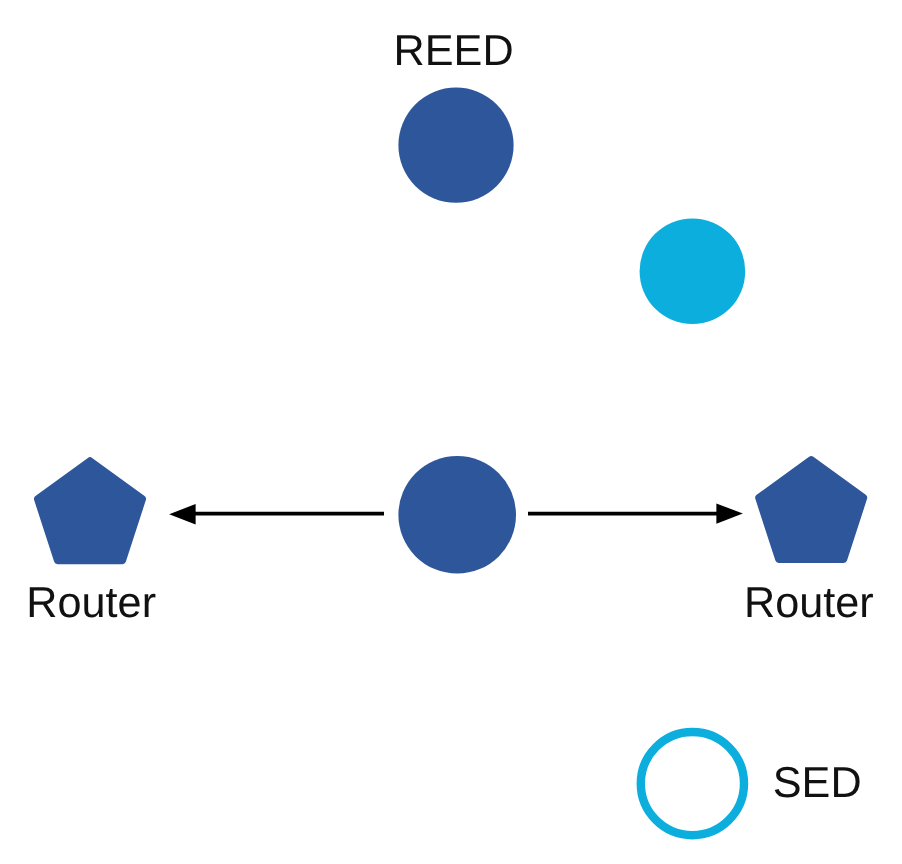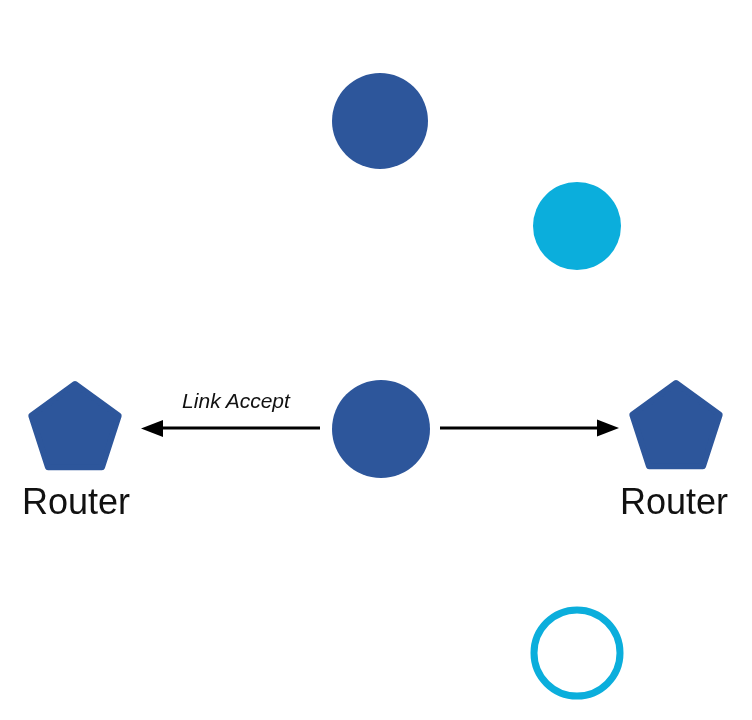--- a/index.html
+++ b/index.html
@@ -69,22 +69,23 @@
     </g>
 
     <g>
       <line x1="440" y1="428" x2="599" y2="428" stroke-width="3.2" stroke="#000000"></line>
       <polygon points="619,428 597,419.5 597,436.5" fill="#000000"></polygon>
     </g>
 
     <circle cx="577" cy="653" r="43" fill="none" stroke-width="7" stroke="#0BAEDC"></circle>
   </svg>
 
+  <div class="node-label centered" id="reed-label">REED</div>
 
 
   <div class="node-label centered" id="router-left-label">Router</div>
 
   <div class="node-label centered" id="router-right-label">Router</div>
 
+  <div class="node-label" id="sed-label">SED</div>
 
-  <div class="edge-label" id="link-accept-label">Link Accept</div>
 
 </div>
 
 </body></html>

